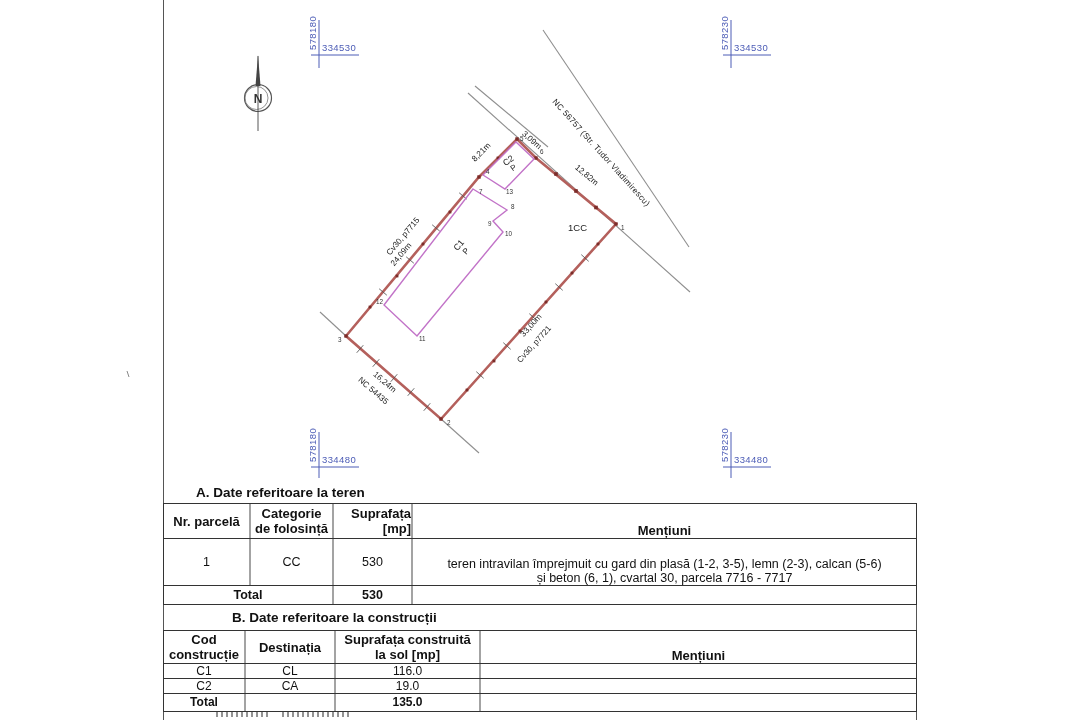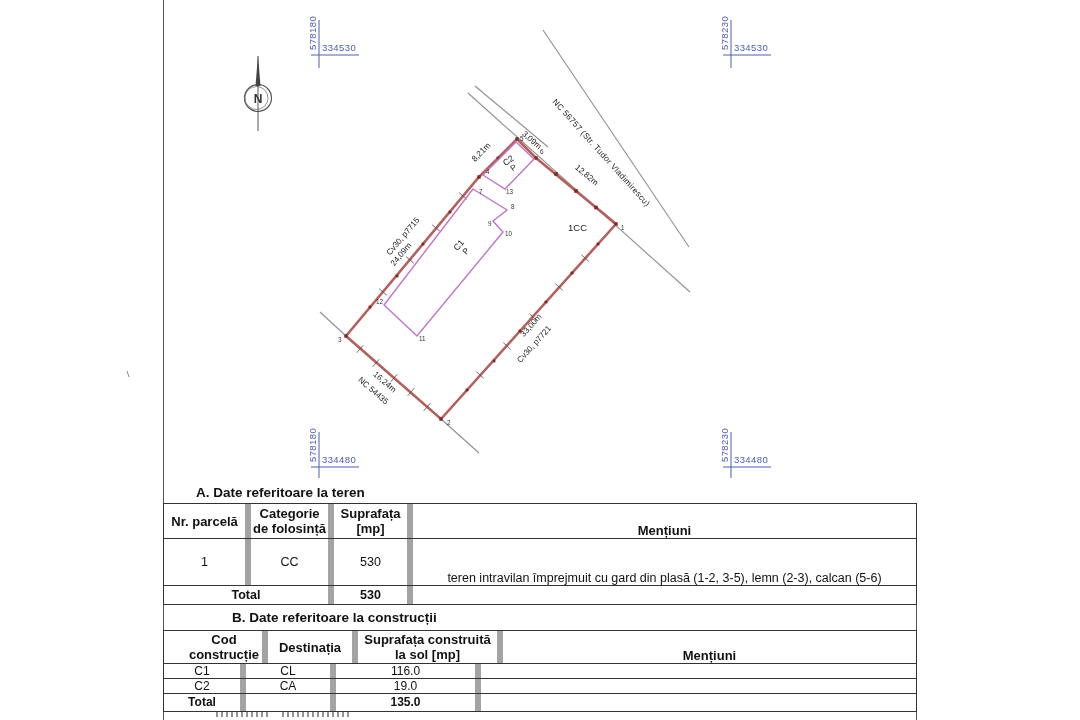--- a/index.html
+++ b/index.html
@@ -3,21 +3,21 @@
 <meta charset="utf-8">
 <style>
   html,body{margin:0;padding:0;background:#fff;}
   .page{position:relative;width:1080px;height:720px;background:#ffffff;overflow:hidden;
         font-family:"Liberation Sans",sans-serif;color:#111;}
   svg text{font-family:"Liberation Sans",sans-serif;}
   .sec-title{position:absolute;font-weight:bold;font-size:13.5px;color:#111;white-space:nowrap;}
   .tbl{position:absolute;left:163px;width:754px;border:1px solid #333;box-sizing:border-box;background:transparent;}
   .row{display:flex;align-items:stretch;}
   .row.bb{border-bottom:1px solid #333;}
-  .cell{box-sizing:border-box;border-right:6px solid #a3a3a3;display:flex;flex-direction:column;
+  .cell{box-sizing:border-box;border-right:2px solid #a3a3a3;display:flex;flex-direction:column;
         align-items:center;justify-content:center;text-align:center;}
   .cell.last{border-right:none;flex:1;justify-content:flex-end;}
   .hdr{font-weight:bold;font-size:13px;line-height:15px;}
   .val{font-size:12.5px;line-height:14px;}
   .small{font-size:12px;line-height:13px;}
   .b{font-weight:bold;}
   .smudge{position:absolute;height:5px;background:repeating-linear-gradient(90deg,#6f6f6f 0 2px,transparent 2px 5px);opacity:.75;}
 </style>
 </head>
 <body>
@@ -173,58 +173,59 @@
 
   <div class="tbl" style="top:503px;">
     <div class="row bb" style="height:34px;">
       <div class="cell hdr" style="width:87px;">
         <span>Nr. parcelă</span>
       </div>
       <div class="cell hdr" style="width:83px;">
         <span>Categorie</span>
         <span>de folosință</span>
       </div>
-      <div class="cell hdr" style="width:79px;">
+      <div class="cell hdr" style="width:79px;align-items:flex-end;">
         <span>Suprafața</span>
         <span>[mp]</span>
       </div>
       <div class="cell hdr last">
         <span>Mențiuni</span>
       </div>
     </div>
     <div class="row bb" style="height:46px;">
       <div class="cell val" style="width:87px;">
         <span>1</span>
       </div>
       <div class="cell val" style="width:83px;">
         <span>CC</span>
       </div>
       <div class="cell val" style="width:79px;">
         <span>530</span>
       </div>
       <div class="cell val last">
         <span>teren intravilan împrejmuit cu gard din plasă (1-2, 3-5), lemn (2-3), calcan (5-6)</span>
+        <span>și beton (6, 1), cvartal 30, parcela 7716 - 7717</span>
       </div>
     </div>
     <div class="row" style="height:18px;">
       <div class="cell val b" style="width:170px;">
         <span>Total</span>
       </div>
       <div class="cell val b" style="width:79px;">
         <span>530</span>
       </div>
       <div class="cell last"></div>
     </div>
   </div>
 
   <div class="sec-title" style="left:196px;top:610px;padding-left:36px;">B. Date referitoare la construcții</div>
 
   <div class="tbl" style="top:630px;">
     <div class="row bb" style="height:32px;">
-      <div class="cell hdr" style="width:82px;margin-left:22px;">
+      <div class="cell hdr" style="width:82px;">
         <span>Cod</span>
         <span>construcție</span>
       </div>
       <div class="cell hdr" style="width:90px;">
         <span>Destinația</span>
       </div>
       <div class="cell hdr" style="width:145px;">
         <span>Suprafața construită</span>
         <span>la sol [mp]</span>
       </div>

